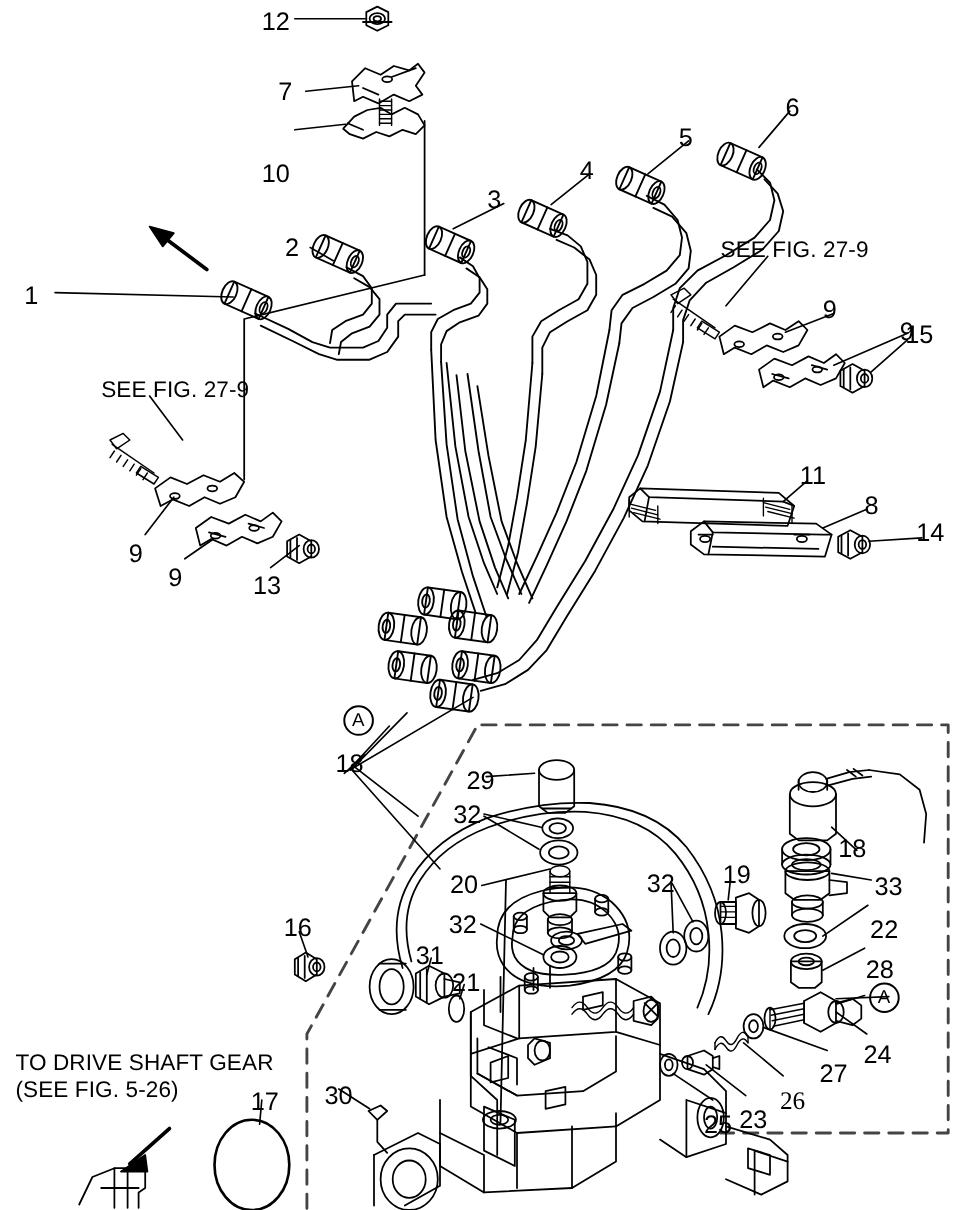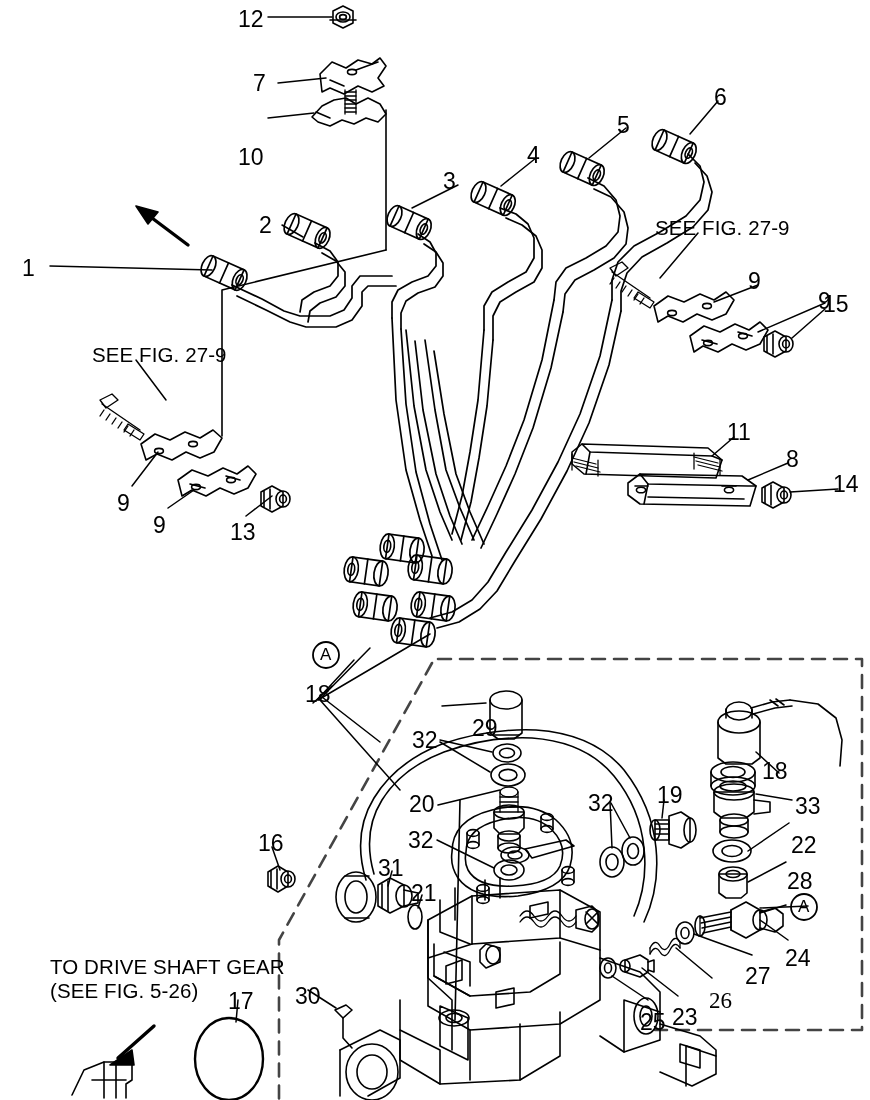--- a/index.html
+++ b/index.html
@@ -594,21 +594,21 @@
   </g>
 
   <g>
     <circle cx="326" cy="655" r="13" stroke-width="1.8"></circle>
     <circle cx="804" cy="907" r="13" stroke-width="1.8"></circle>
   </g>
 
 </svg>
 
 
-<div class="cap" style="left:14px;top:955px;margin-left:36px;">
+<div class="cap" style="left:14px;top:955px;">
   <div>TO DRIVE SHAFT GEAR</div>
   <div>(SEE FIG. 5-26)</div>
 </div>
 
 <div class="cap" style="left:92px;top:343px;">SEE FIG. 27-9</div>
 
 <div class="cap" style="left:655px;top:216px;">SEE FIG. 27-9</div>
 
 <div class="amark" style="left:320px;top:645px;">A</div>
 <div class="amark" style="left:798px;top:897px;">A</div>
@@ -637,21 +637,21 @@
 <div class="num" style="left:657px;top:782px;">19</div>
 <div class="num" style="left:409px;top:791px;">20</div>
 <div class="num" style="left:411px;top:880px;">21</div>
 <div class="num" style="left:791px;top:832px;">22</div>
 <div class="num" style="left:672px;top:1004px;">23</div>
 <div class="num" style="left:785px;top:945px;">24</div>
 <div class="num" style="left:640px;top:1009px;">25</div>
 <div class="num" style="left:709px;top:988px;font-family:Liberation Serif, serif;">26</div>
 <div class="num" style="left:745px;top:963px;">27</div>
 <div class="num" style="left:787px;top:868px;">28</div>
-<div class="num" style="left:424px;top:715px;margin-left:48px;">29</div>
+<div class="num" style="left:424px;top:696px;">29</div>
 <div class="num" style="left:295px;top:983px;">30</div>
 <div class="num" style="left:378px;top:855px;">31</div>
 <div class="num" style="left:412px;top:727px;">32</div>
 <div class="num" style="left:408px;top:827px;">32</div>
 <div class="num" style="left:588px;top:790px;">32</div>
 <div class="num" style="left:795px;top:793px;">33</div>
 <div class="num" style="left:762px;top:758px;">18</div>
 
 </div>
 

